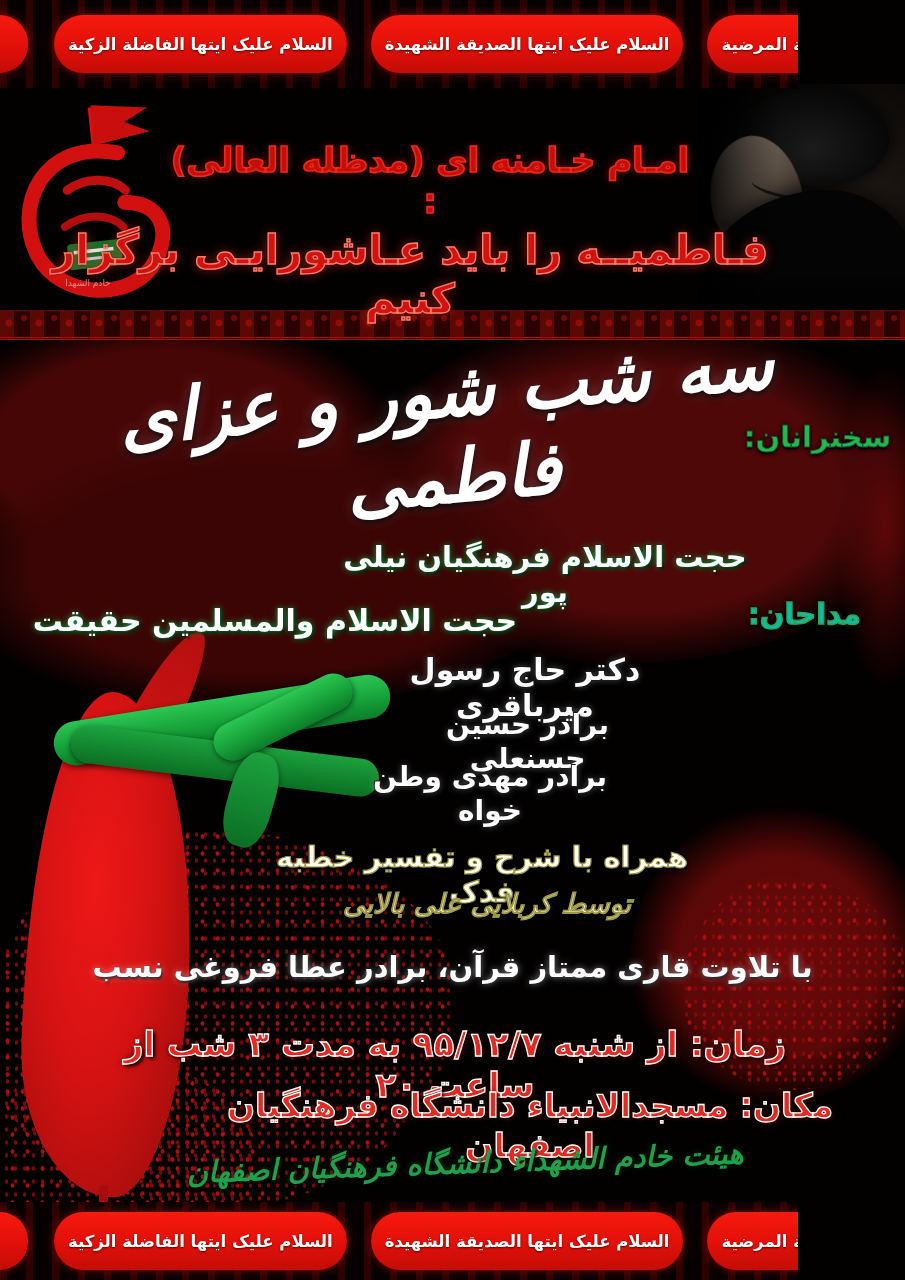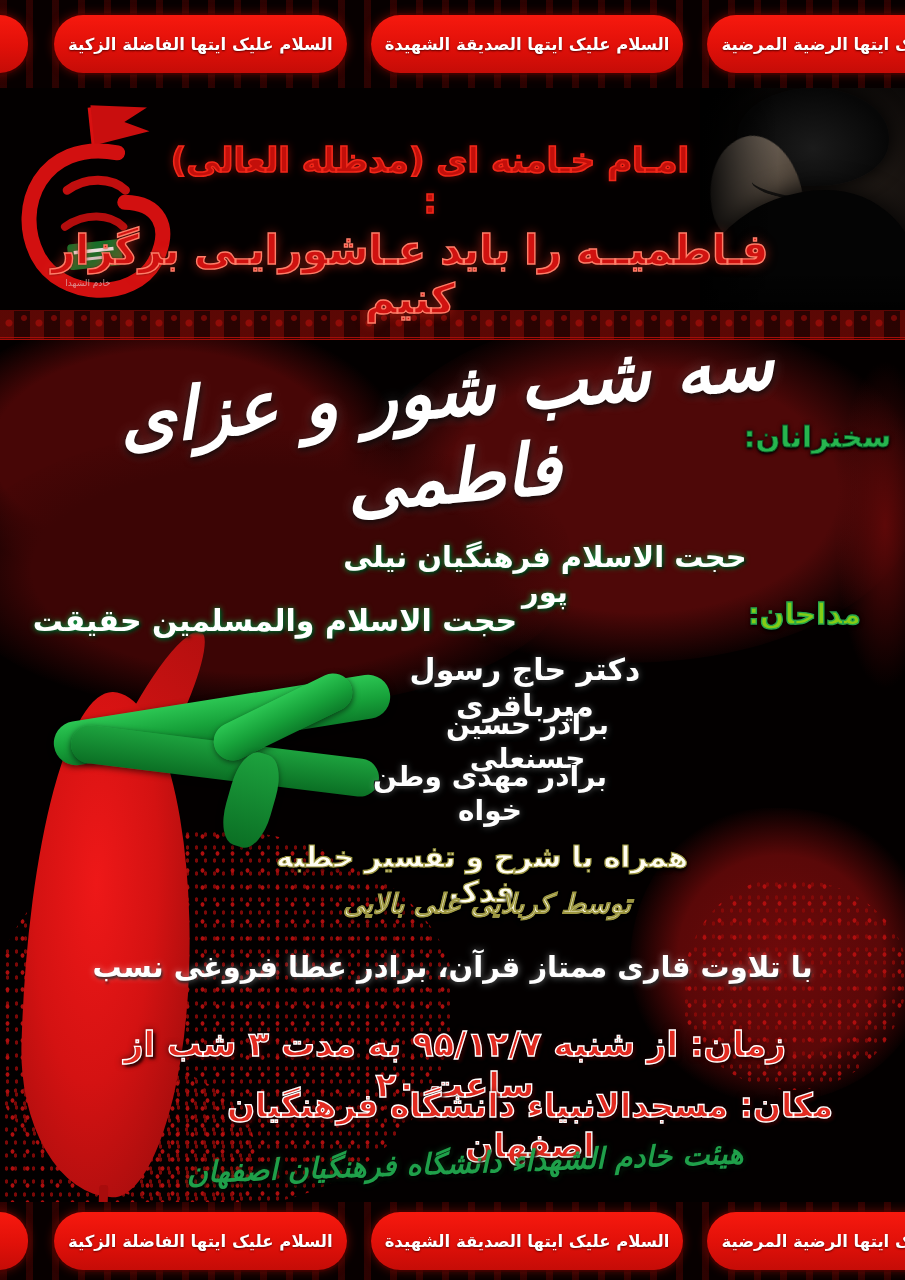--- a/index.html
+++ b/index.html
@@ -1,21 +1,21 @@
 <!DOCTYPE html>
 <html lang="fa"><head>
 <meta charset="utf-8">
 <style>
   html,body{margin:0;padding:0;background:#000;}
   .poster{position:relative;width:905px;height:1280px;background:#030000;overflow:hidden;
           font-family:"DejaVu Sans",sans-serif;}
   .abs{position:absolute;}
 
   
-  .band{left:0;width:905px;background:#070000;z-index:6;display:flex;align-items:center;overflow:hidden;
+  .band{left:0;width:798px;background:#070000;z-index:6;display:flex;align-items:center;overflow:hidden;
         background-image:repeating-linear-gradient(90deg,rgba(140,10,6,.28) 0 7px,transparent 7px 26px);}
   .band-top{top:0;height:88px;}
   .band-bottom{top:1202px;height:78px;}
   .cartouche{flex:0 0 auto;height:58px;display:flex;align-items:center;justify-content:center;
         padding:0 14px;border-radius:30px;
         background:linear-gradient(180deg,#f7190e 0%,#e01009 55%,#c50c07 100%);
         box-shadow:0 0 0 2px rgba(70,0,0,.55),0 0 12px rgba(220,25,12,.45);}
   .cartouche .sal{color:#fff;font-size:16.5px;font-weight:bold;white-space:nowrap;
         text-shadow:0 1px 2px rgba(80,0,0,.9);}
   .cartouche.partial{width:56px;padding:0;}
@@ -74,21 +74,21 @@
   
   .txt{z-index:5;text-align:center;line-height:1.2;}
   .red-outline{color:#c30f0a;font-weight:bold;-webkit-text-stroke:1.6px #f2281a;
         text-shadow:0 0 10px rgba(235,30,18,.55),0 0 2px #000;}
   .red-quote{color:#d01210;font-weight:bold;-webkit-text-stroke:1.4px #ff7d68;
         text-shadow:0 0 12px rgba(255,55,35,.6),0 0 3px #000;}
   .calligraphy{font-family:"DejaVu Serif",serif;font-style:italic;font-weight:bold;color:#fff;
         text-shadow:0 3px 7px rgba(0,0,0,.85),0 0 14px rgba(255,255,255,.22);}
   .green-label{color:#27b54f;font-weight:bold;-webkit-text-stroke:.8px #0a5c26;
         text-shadow:0 0 5px #000,0 2px 3px #000;}
-  .green-label.redfill{color:#84cc16;-webkit-text-stroke:1.4px #27a84a;}
+  .green-label.redfill{color:#14b8a6;-webkit-text-stroke:1.4px #27a84a;}
   .white-greenglow{color:#fff;font-weight:bold;
         text-shadow:0 0 6px #17a94a,0 0 2px #072d12,2px 2px 3px #000;}
   .white-plain{color:#fff;font-weight:bold;
         text-shadow:1px 1px 0 #1a1a1a,-1px -1px 0 #1a1a1a,0 0 7px rgba(255,255,255,.35),2px 3px 4px #000;}
   .khaki{color:#fffdf2;font-weight:bold;-webkit-text-stroke:1.2px #9d9740;
         text-shadow:0 0 3px #000,0 3px 4px #000;}
   .white-glow{color:#fff;font-weight:bold;
         text-shadow:0 0 7px rgba(255,255,255,.5),1px 2px 3px #000;}
   .red-sched{color:#e22a20;font-weight:bold;-webkit-text-stroke:1.3px #ffffff;
         text-shadow:0 0 7px #2b0000,3px 3px 3px rgba(40,0,0,.9);}

